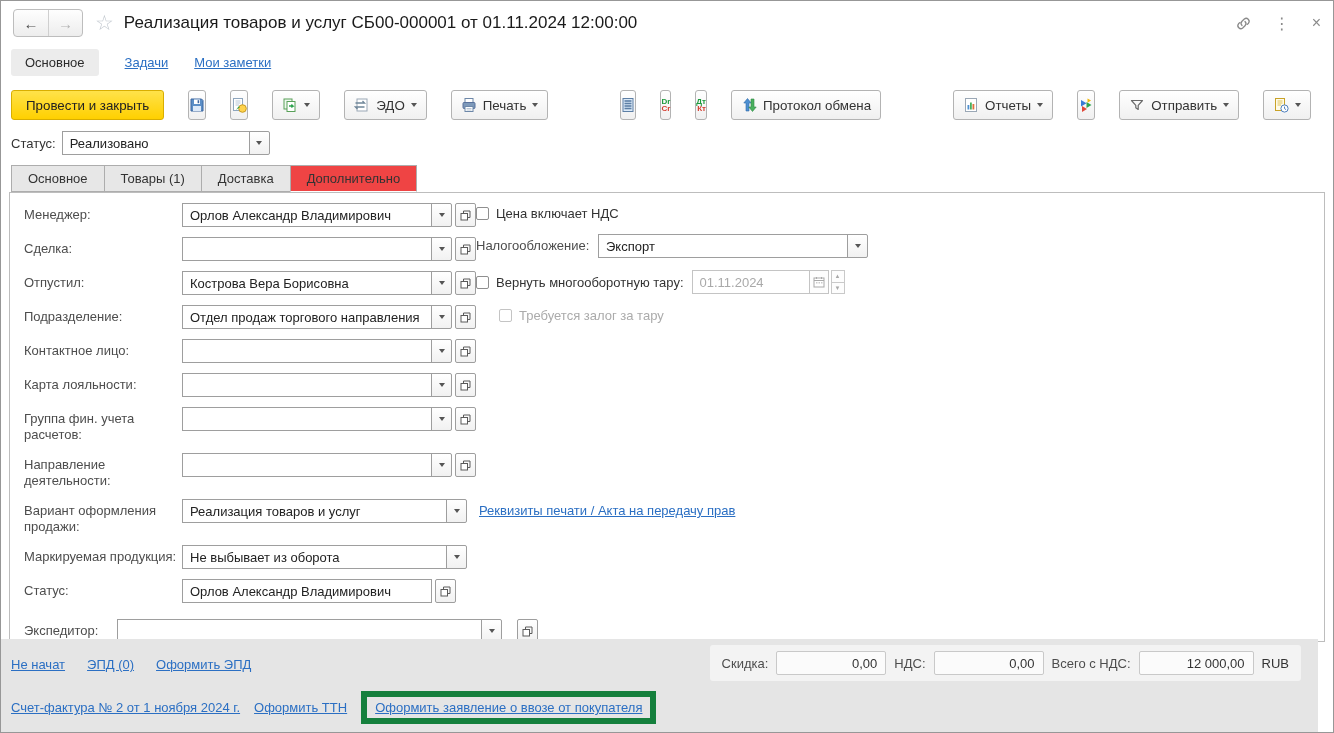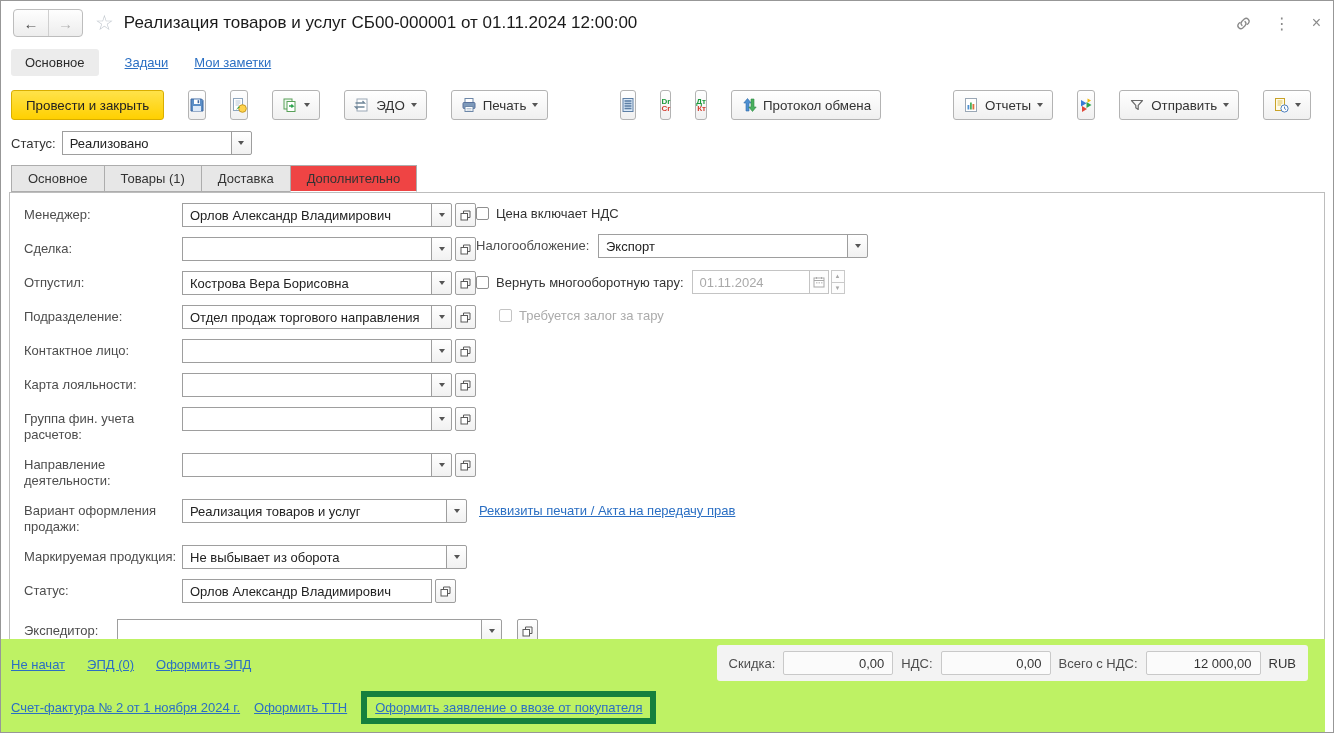--- a/index.html
+++ b/index.html
@@ -73,21 +73,21 @@
   .dis-t { color:#ababab; }
   .datefld { display:flex; height:24px; margin-left:8px; }
   .datefld .txt { width:118px; border:1px solid #c4c4c4; color:#a9a9a9; padding:3px 7px; display:flex; align-items:center; }
   .datefld .cbtn { width:20px; border:1px solid #c4c4c4; margin-left:-1px; display:flex; align-items:center; justify-content:center; background:#fdfdfd; }
   .spin { width:14px; display:flex; flex-direction:column; margin-left:2px; }
   .spin i { flex:1; border:1px solid #c9c9c9; display:flex; align-items:center; justify-content:center;
             font-style:normal; font-size:6px; color:#a8a8a8; background:#fdfdfd; }
   .spin i+i { margin-top:-1px; }
 
   
-  .footer { position:absolute; left:0; right:8px; bottom:0; height:93px; background:#bef264; }
+  .footer { position:absolute; left:0; right:15px; bottom:0; height:93px; background:#e5e5e5; }
   .links1 { position:absolute; left:10px; top:18px; display:flex; gap:22px; }
   .totals { position:absolute; right:17px; top:6px; height:36px; background:#f3f3f3; border-radius:3px;
             display:flex; align-items:center; padding:0 12px; gap:8px; color:#4d4d4d; }
   .tot-inp { width:110px; height:24px; background:#fbfbfb; border:1px solid #c9c9c9; border-radius:2px;
              display:flex; align-items:center; justify-content:flex-end; padding:0 8px; color:#333; }
   .tot-inp.w115 { width:115px; }
   .links2 { position:absolute; left:10px; top:52px; display:flex; align-items:center; gap:14px; }
   .redbox { border:6px solid #15803d; padding:3px 8px; display:inline-flex; }
 
   svg { display:block; }
@@ -273,21 +273,21 @@
       <span class="car"></span>
     </button>
     <button class="btn ic qbtn">
       <span>?</span>
     </button>
   </div>
 
   <div class="statusrow">
     <span>Статус:</span>
     <span class="inp">
-      <span class="txt" style="width:170px">Реализовано</span>
+      <span class="txt" style="width:188px">Реализовано</span>
       <span class="dbtn">
           <span class="car"></span>
         </span>
     </span>
   </div>
 
   <div class="tabs">
     <div class="tab">Основное</div>
     <div class="tab">Товары (1)</div>
     <div class="tab">Доставка</div>

